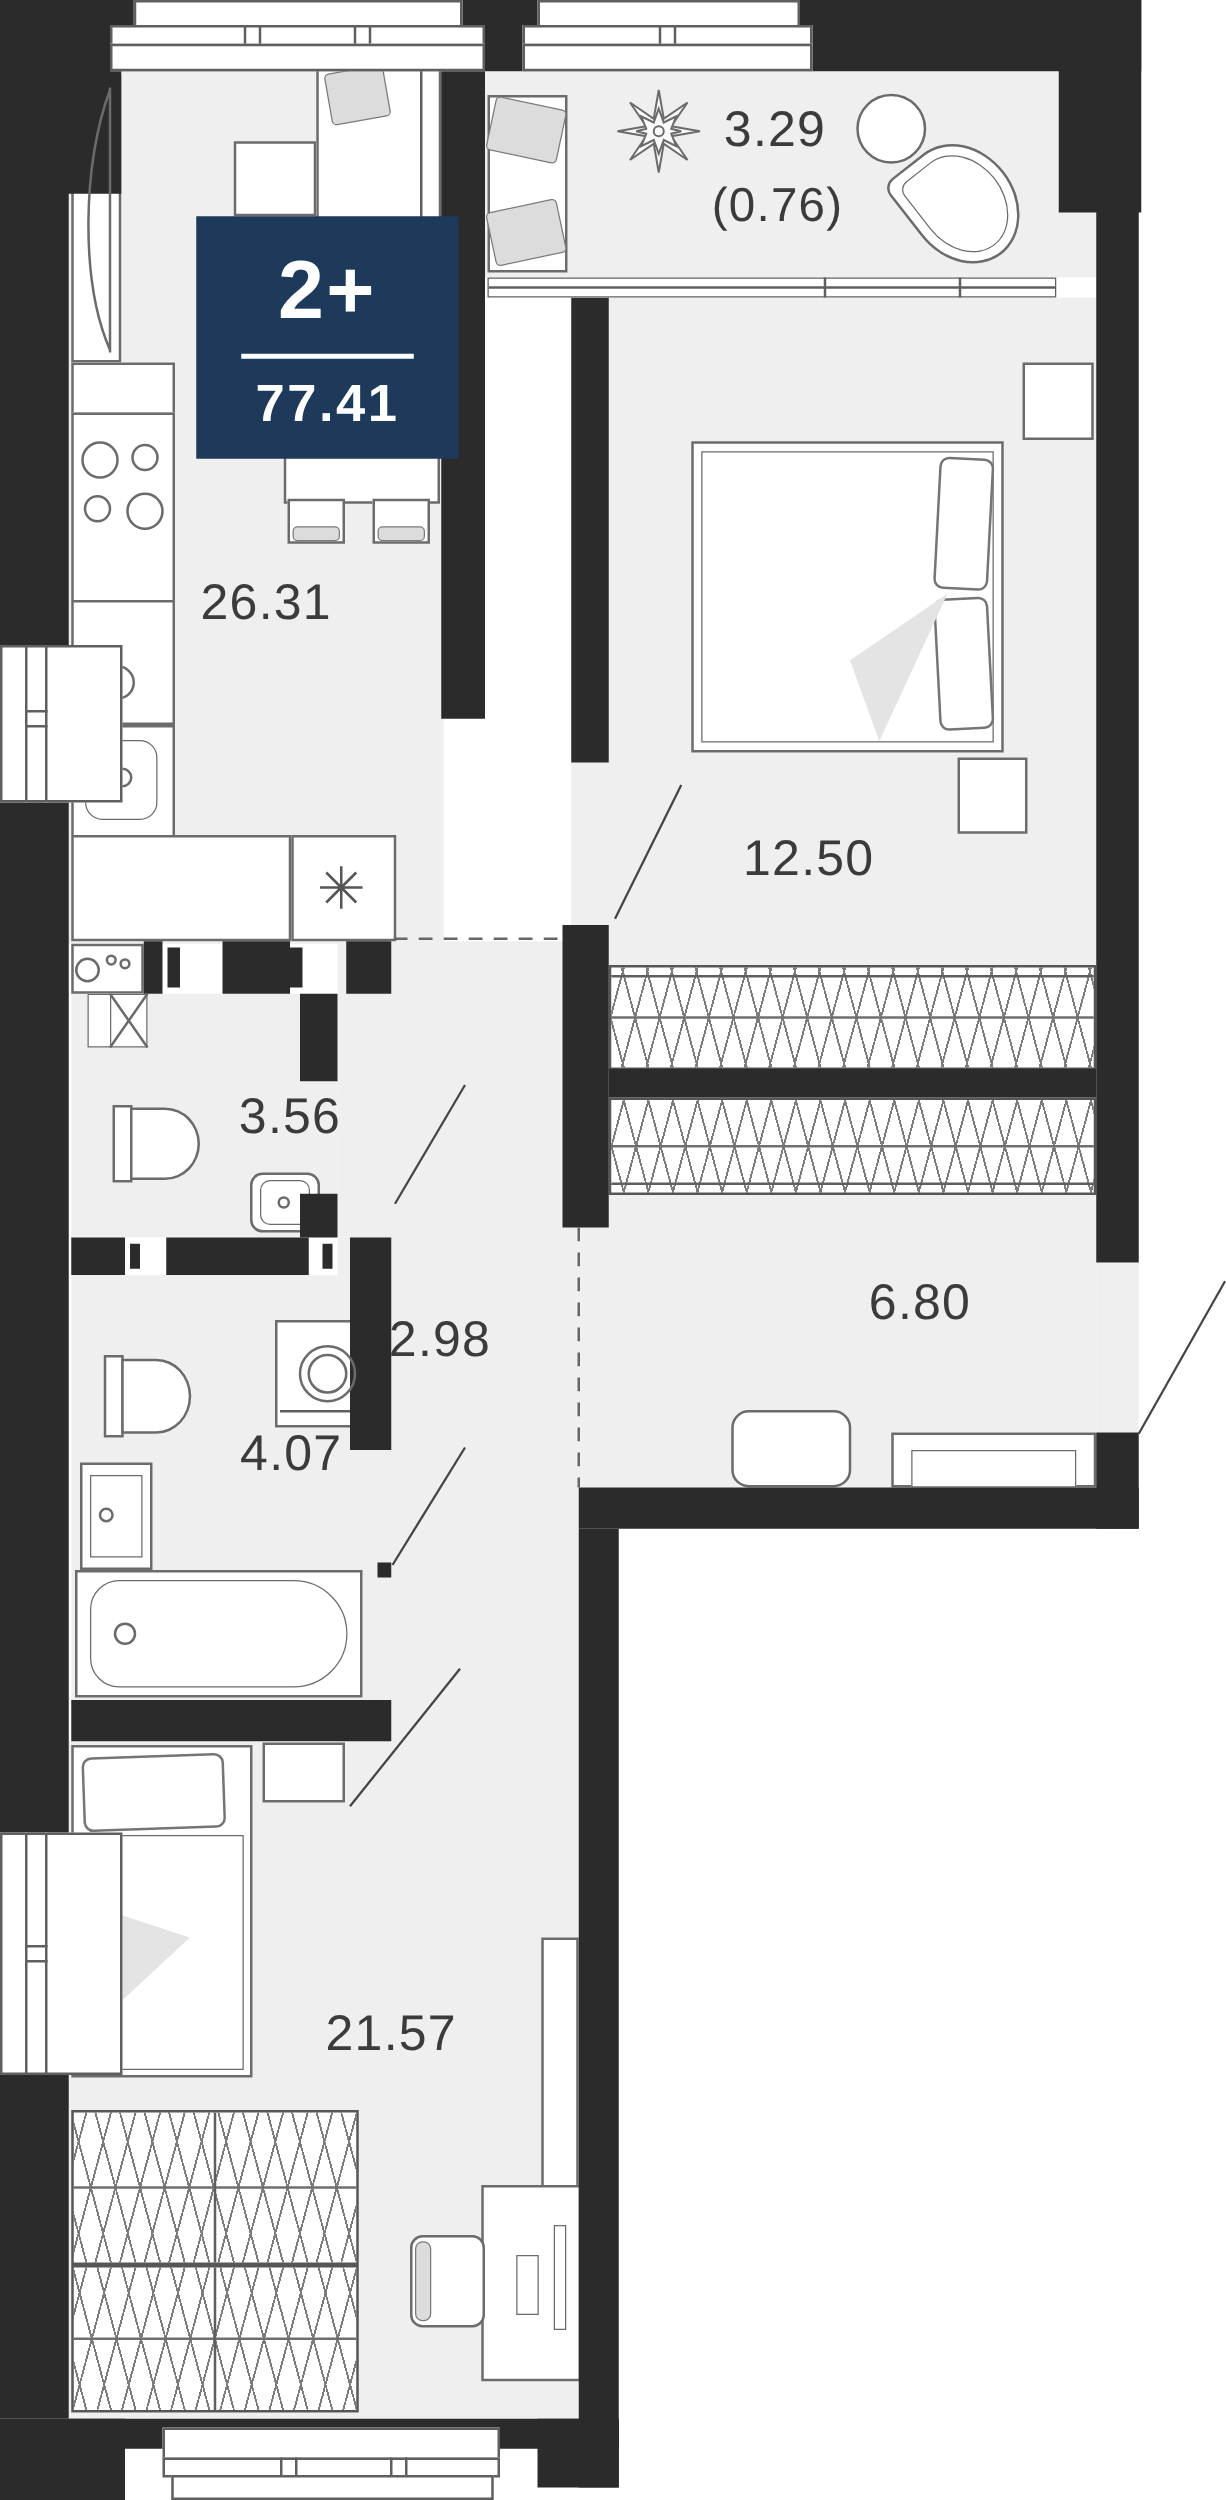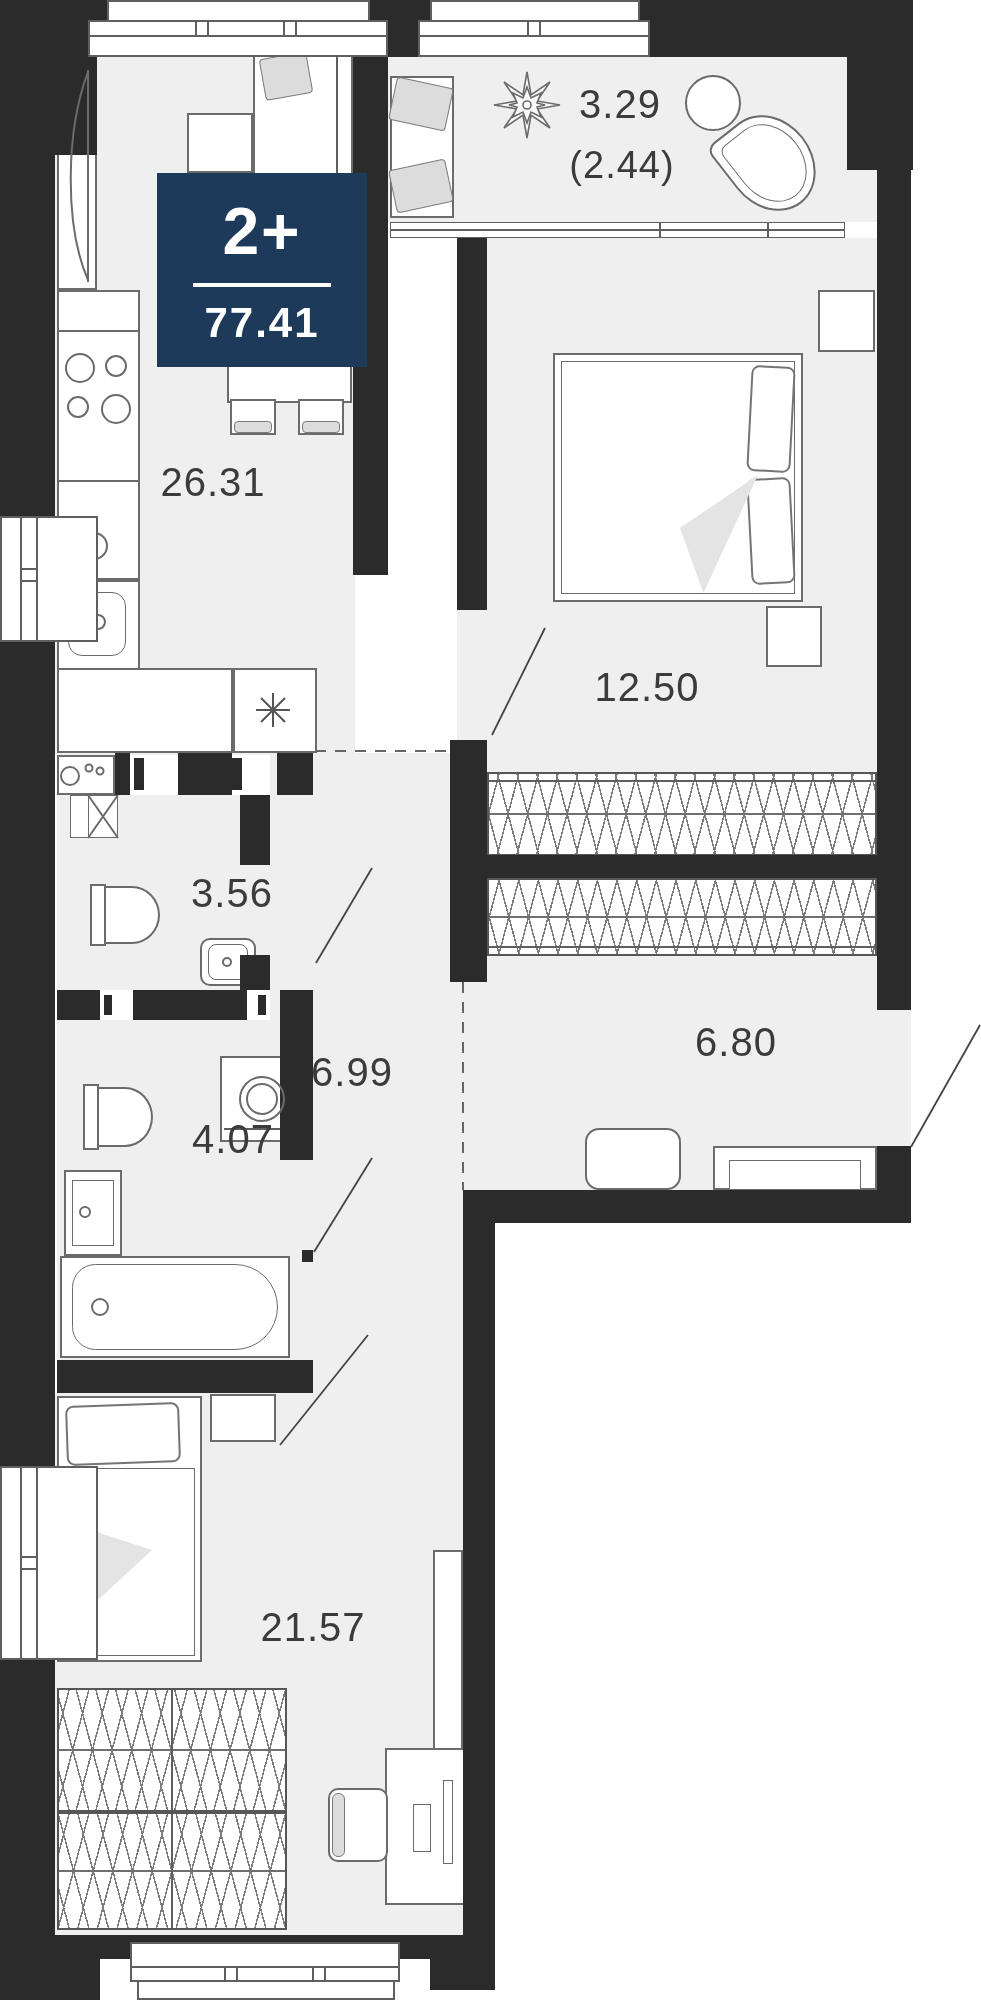--- a/index.html
+++ b/index.html
@@ -246,26 +246,26 @@
     </g>
     <g stroke="#6b6b6b" stroke-width="1.6" fill="#fafafa">
       <path d="M560,105 L537,109 L550,128 L531,115 L527,138 L523,115 L504,128 L517,109 L494,105 L517,101 L504,82 L523,95 L527,72 L531,95 L550,82 L537,101 Z"></path>
       <path d="M545,105 L537,107 L541,117 L531,112 L527,123 L523,112 L513,117 L517,107 L509,105 L517,103 L513,93 L523,98 L527,87 L531,98 L541,93 L537,103 Z"></path>
       <circle cx="527" cy="105" r="4" fill="#fff"></circle>
     </g>
   </svg>
 
   <div class="lbl z6" style="left:213px;top:482px">26.31</div>
   <div class="lbl z6" style="left:620px;top:104px">3.29</div>
-  <div class="lbl z6" style="left:622px;top:165px;font-size:38px">(2.44)</div>
+  <div class="lbl z6" style="left:622px;top:165px;font-size:38px">(0.76)</div>
   <div class="lbl z6" style="left:647px;top:687px">12.50</div>
   <div class="lbl z6" style="left:232px;top:893px">3.56</div>
-  <div class="lbl z6" style="left:352px;top:1072px">6.99</div>
+  <div class="lbl z6" style="left:352px;top:1072px">2.98</div>
   <div class="lbl z6" style="left:736px;top:1042px">6.80</div>
-  <div class="lbl z6" style="left:233px;top:1139px">4.07</div>
+  <div class="lbl z6" style="left:233px;top:1163px">4.07</div>
   <div class="lbl z6" style="left:313px;top:1627px">21.57</div>
 
   <div class="badge z7" style="left:157px;top:173px;width:210px;height:194px">
     <div class="b1">2+</div>
     <div class="rule"></div>
     <div class="b2">77.41</div>
   </div>
 
 </div>
 

